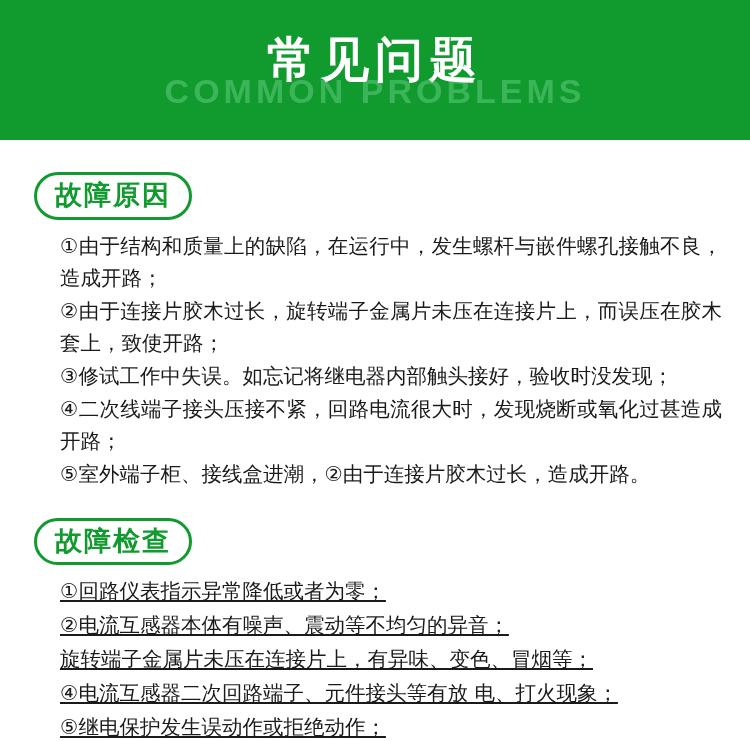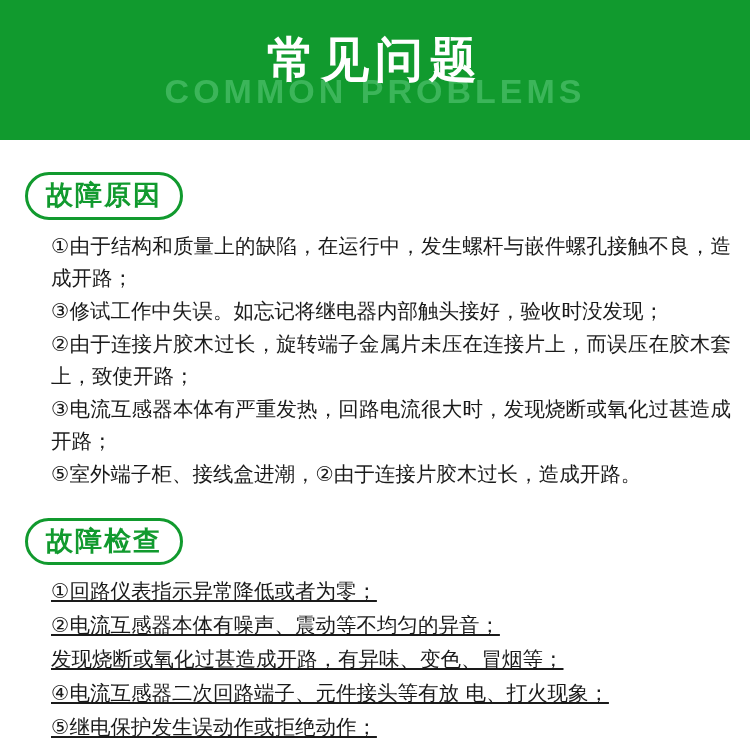--- a/index.html
+++ b/index.html
@@ -50,21 +50,21 @@
     font-size: 48px;
     font-weight: 700;
     color: #ffffff;
     letter-spacing: 6px;
     font-family: Liberation Serif, serif;
     white-space: nowrap;
   }
 
   
   .section {
-    padding: 0 13px;
+    padding: 0 22px;
   }
   .section-head {
     margin: 26px 0 10px 12px;
     display: inline-block;
     border: 3px solid #119a2e;
     border-radius: 26px;
     padding: 5px 18px 7px 18px;
     color: #119a2e;
     font-size: 27px;
     font-weight: 700;
@@ -97,32 +97,32 @@
 
   <div class="banner">
     <div class="banner-sub">COMMON PROBLEMS</div>
     <div class="banner-title">常见问题</div>
   </div>
 
   <div class="section s1">
     <div class="section-head">故障原因</div>
     <ul class="items">
       <li>①由于结构和质量上的缺陷，在运行中，发生螺杆与嵌件螺孔接触不良，造成开路；</li>
+      <li>②由于连接片胶木过长，旋转端子金属片未压在连接片上，而误压在胶木套上，致使开路；</li>
       <li>③修试工作中失误。如忘记将继电器内部触头接好，验收时没发现；</li>
-      <li>②由于连接片胶木过长，旋转端子金属片未压在连接片上，而误压在胶木套上，致使开路；</li>
-      <li>③电流互感器本体有严重发热，回路电流很大时，发现烧断或氧化过甚造成开路；</li>
+      <li>④二次线端子接头压接不紧，回路电流很大时，发现烧断或氧化过甚造成开路；</li>
       <li>⑤室外端子柜、接线盒进潮，②由于连接片胶木过长，造成开路。</li>
     </ul>
   </div>
 
   <div class="section s2">
     <div class="section-head">故障检查</div>
     <ul class="items">
       <li>①回路仪表指示异常降低或者为零；</li>
       <li>②电流互感器本体有噪声、震动等不均匀的异音；</li>
-      <li>发现烧断或氧化过甚造成开路，有异味、变色、冒烟等；</li>
+      <li>旋转端子金属片未压在连接片上，有异味、变色、冒烟等；</li>
       <li>④电流互感器二次回路端子、元件接头等有放 电、打火现象；</li>
       <li>⑤继电保护发生误动作或拒绝动作；</li>
 
     </ul>
   </div>
 
 </div>
 
 </body></html>

